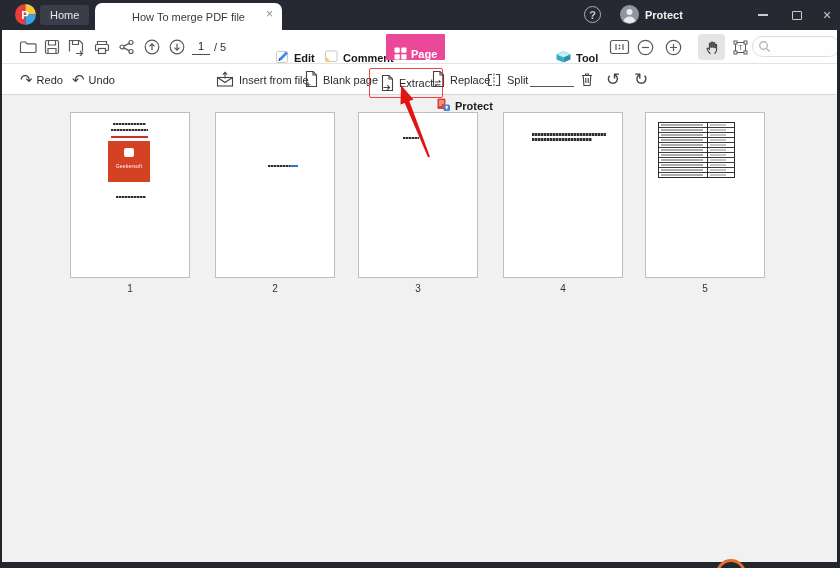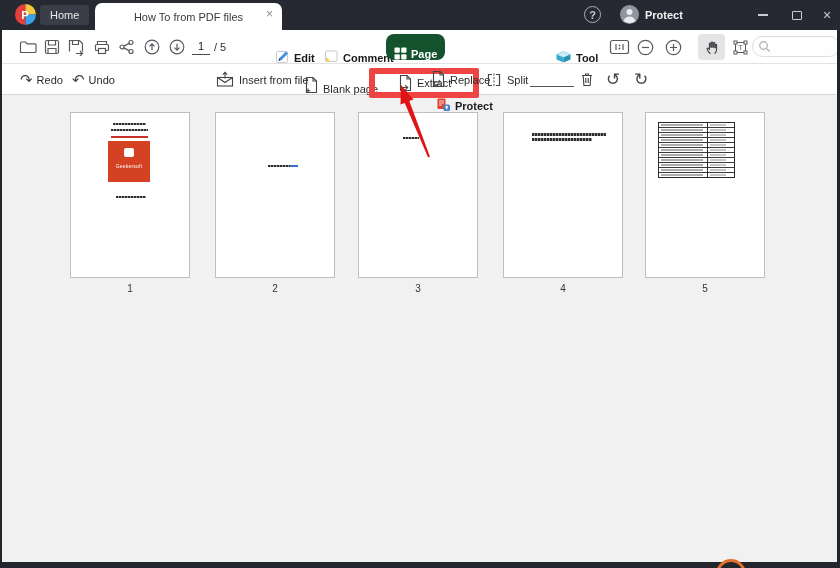--- a/index.html
+++ b/index.html
@@ -27,34 +27,34 @@
 
   
   .toolbar { position:absolute; left:2px; top:30px; width:835px; height:34px; background:#ffffff; border-bottom:1px solid #e3e3e4; z-index:5; }
   .tb-icon { position:absolute; top:0; height:34px; display:flex; align-items:center; justify-content:center; }
   .tb-icon svg { display:block; }
   .pg-field { position:absolute; left:190px; top:8px; width:18px; height:17px; border:none; border-bottom:1.4px solid #4a4a4a;
               text-align:center; font-size:11px; color:#222; background:transparent; font-family:"Liberation Sans",sans-serif; }
   .pg-total { position:absolute; left:212px; top:0; height:34px; display:flex; align-items:center; font-size:11px; color:#333; }
   .mode-tab { position:absolute; top:0; height:34px; display:flex; align-items:flex-end; gap:4px; cursor:default; }
   .mode-label { font-size:11px; font-weight:bold; color:#1b1b1b; }
-  .mode-tab.active { top:4px; height:26px; background:#14532d; border-radius:8px; padding:0 8px; }
+  .mode-tab.active { top:4px; height:26px; background:#ec4899; border-radius:1px; padding:0 8px; }
   .mode-tab.active .mode-label { color:#ffffff; }
   .hand-btn { position:absolute; left:696px; top:4px; width:27px; height:26px; background:#e4e4e4; border-radius:4px;
               display:flex; align-items:center; justify-content:center; }
   .search-box { position:absolute; left:750px; top:6px; width:88px; height:21px; border:1px solid #dcdcdc; border-radius:11px;
                 background:#fefefe; display:flex; align-items:center; padding-left:5px; gap:4px; }
   .search-input { border:none; outline:none; background:transparent; width:58px; font-size:11px; font-family:"Liberation Sans",sans-serif; }
 
   
   .actionbar { position:absolute; left:2px; top:64px; width:835px; height:31px; background:#ffffff; border-bottom:1px solid #d8d8d8; z-index:5; }
   .act-item { position:absolute; top:0; height:31px; display:flex; align-items:center; gap:4px; cursor:default; }
   .act-label { font-size:11px; color:#2a2a2a; white-space:nowrap; }
   .act-glyph { font-size:15px; color:#444; line-height:1; }
-  .extract-btn { border:6px solid #ef4444; border-radius:2px; padding:2px 22px; top:4px; height:30px; }
+  .extract-btn { border:1px solid #ef4444; border-radius:2px; padding:2px 9px; top:4px; height:30px; }
   .blank-line { position:absolute; left:528px; top:22px; width:44px; border-bottom:1.2px solid #555; }
 
   
   .content { position:absolute; left:2px; top:95px; width:835px; height:467px; background:#f1f1f2; }
   .page-thumb { position:absolute; top:17px; width:120px; height:166px; background:#ffffff; border:1px solid #bfbfbf; }
   .p1 { left:68px; } .p2 { left:213px; } .p3 { left:356px; } .p4 { left:501px; } .p5 { left:643px; }
   .page-num { position:absolute; top:188px; width:120px; text-align:center; font-size:10px; color:#333; }
   .n1 { left:68px; } .n2 { left:213px; } .n3 { left:356px; } .n4 { left:501px; } .n5 { left:643px; }
   .txt-bar { position:absolute; height:2px; background:repeating-linear-gradient(90deg,#2c2c2c 0 2px,#999 2px 3px); }
   .txt-bar.red { background:#c9302a; }
@@ -86,21 +86,21 @@
     <svg class="logo" viewBox="0 0 20 20">
       <path d="M10 0 A10 10 0 0 0 10 20 Z" fill="#e63f3b"></path>
       <path d="M10 0 A10 10 0 0 1 20 10 L10 10 Z" fill="#f5c63e"></path>
       <path d="M20 10 A10 10 0 0 1 10 20 L10 10 Z" fill="#3aa0e8"></path>
       <text x="6" y="14.5" font-size="11" font-weight="bold" fill="#ffffff" font-family="Liberation Sans,sans-serif">P</text>
     </svg>
     <div class="home-btn">
       <span>Home</span>
     </div>
     <div class="doc-tab">
-      <span class="doc-tab-title">How To from PDF files</span>
+      <span class="doc-tab-title">How To merge PDF file</span>
       <span class="doc-tab-close">×</span>
     </div>
     <div class="help-circle">
       <span>?</span>
     </div>
     <div class="register">
       <svg width="19" height="19" viewBox="0 0 19 19">
         <circle cx="9.5" cy="9.5" r="9.5" fill="#8f969e"></circle>
         <circle cx="9.5" cy="7" r="3" fill="#e9ebee"></circle>
         <path d="M3.5 16 q1.5-4.5 6-4.5 t6 4.5 a9.5 9.5 0 0 1 -12 0 Z" fill="#e9ebee"></path>
@@ -263,21 +263,21 @@
       <span class="act-label">Undo</span>
     </div>
     <div class="act-item" style="left:213px;">
       <svg width="20" height="17" viewBox="0 0 20 17">
         <rect x="2.5" y="6.5" width="15" height="8.5" fill="none" stroke="#444" stroke-width="1.1"></rect>
         <path d="M2.5 6.5 l7.5 5 7.5-5" fill="none" stroke="#444" stroke-width="1.1"></path>
         <path d="M10 7.5 V1.5 M7.8 3.6 L10 1.4 l2.2 2.2" fill="none" stroke="#444" stroke-width="1.1"></path>
       </svg>
       <span class="act-label">Insert from file</span>
     </div>
-    <div class="act-item" style="left:301px;align-items:flex-end;">
+    <div class="act-item" style="left:301px;">
       <svg width="16" height="19" viewBox="0 0 16 19">
         <path d="M3.5 1.5 h6.5 l3.5 3.5 v11.5 h-10 Z" fill="none" stroke="#444" stroke-width="1.1"></path>
         <path d="M10 1.5 v3.5 h3.5" fill="none" stroke="#444" stroke-width="1.1"></path>
         <path d="M5 12.5 v4.5 M2.8 14.8 h4.5" stroke="#444" stroke-width="1.1"></path>
       </svg>
       <span class="act-label">Blank page</span>
     </div>
     <div class="act-item extract-btn" style="left:367px;">
       <svg width="16" height="19" viewBox="0 0 16 19">
         <path d="M3.5 1.5 h6.5 l3.5 3.5 v11.5 h-10 Z" fill="none" stroke="#444" stroke-width="1.1"></path>

